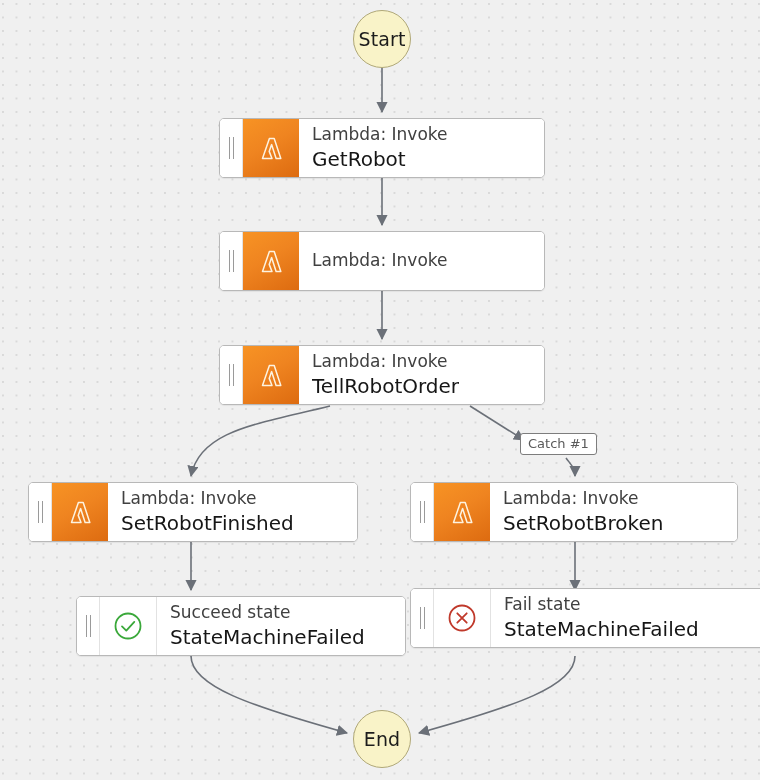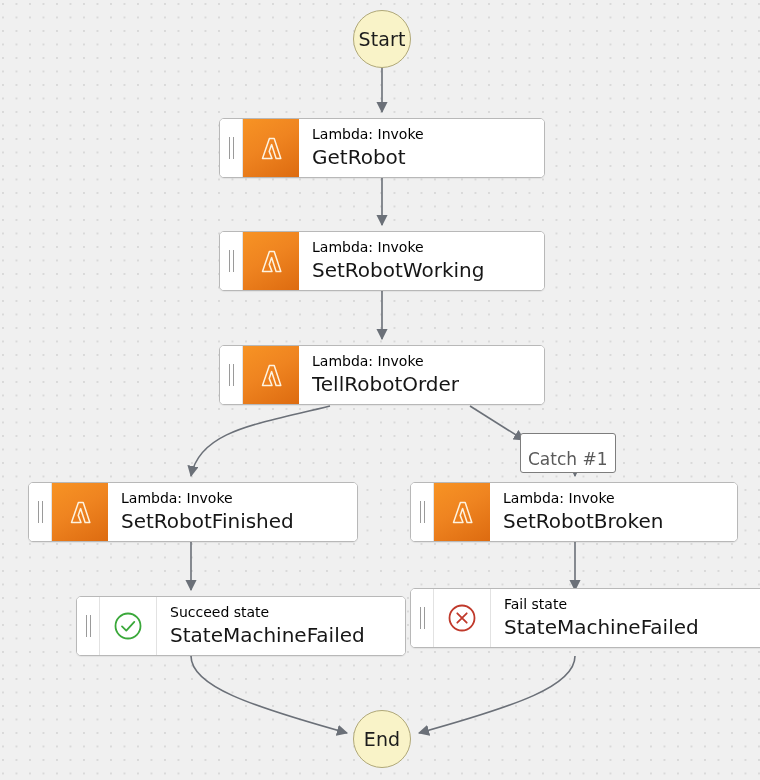--- a/index.html
+++ b/index.html
@@ -105,22 +105,22 @@
   .text-cell {
     flex: 1 1 auto;
     min-width: 0;
     padding: 0 12px 0 13px;
     display: flex;
     flex-direction: column;
     justify-content: center;
     background: #ffffff;
   }
   .text-cell .kind {
-    font-size: 14px;
-    color: #000000;
+    font-size: 17px;
+    color: #404040;
     line-height: 1.25;
     white-space: nowrap;
     overflow: hidden;
     text-overflow: ellipsis;
   }
   .text-cell .name {
     font-size: 20px;
     color: #161616;
     line-height: 1.3;
     margin-top: 1px;
@@ -137,23 +137,23 @@
   #node-setrobotbroken  { left: 410px; top: 482px; width: 328px; }
   #node-statemachinefinish { left: 28px;  top: 596px; width: 330px; margin-left: 48px; }
   #node-statemachinefailed { left: 410px; top: 588px; width: 394px; }
 
   
   .edge-label {
     position: absolute;
     background: #ffffff;
     border: 1px solid #7d7d7d;
     border-radius: 3px;
-    font-size: 17px;
+    font-size: 13px;
     color: #5a5a5a;
-    padding: 17px 7px 4px 7px;
+    padding: 3px 7px 4px 7px;
     line-height: 1;
     white-space: nowrap;
   }
   #label-catch1 { left: 520px; top: 433px; }
 </style>
 </head>
 <body>
 
 <div id="canvas">
 
@@ -216,21 +216,20 @@
         <i></i>
         <i></i>
       </div>
     <div class="icon-cell lambda">
       <svg width="34" height="34" viewBox="0 0 34 34" aria-hidden="true">
         <path d="M8.5 27.5 L15.4 7.5 L20.2 7.5 L26.8 27.5 L22.1 27.5 L17.6 13.6 L15.2 20.4 L18.0 27.5 Z" fill="none" stroke="#fdf3e0" stroke-width="1.5" stroke-linejoin="round"></path>
       </svg>
     </div>
     <div class="text-cell">
       <div class="kind">Lambda: Invoke</div>
-      <div class="name">SetRobotWorking</div>
     </div>
   </div>
 
   <div class="state-node" id="node-tellrobotorder">
     <div class="handle">
         <i></i>
         <i></i>
       </div>
     <div class="icon-cell lambda">
       <svg width="34" height="34" viewBox="0 0 34 34" aria-hidden="true">

